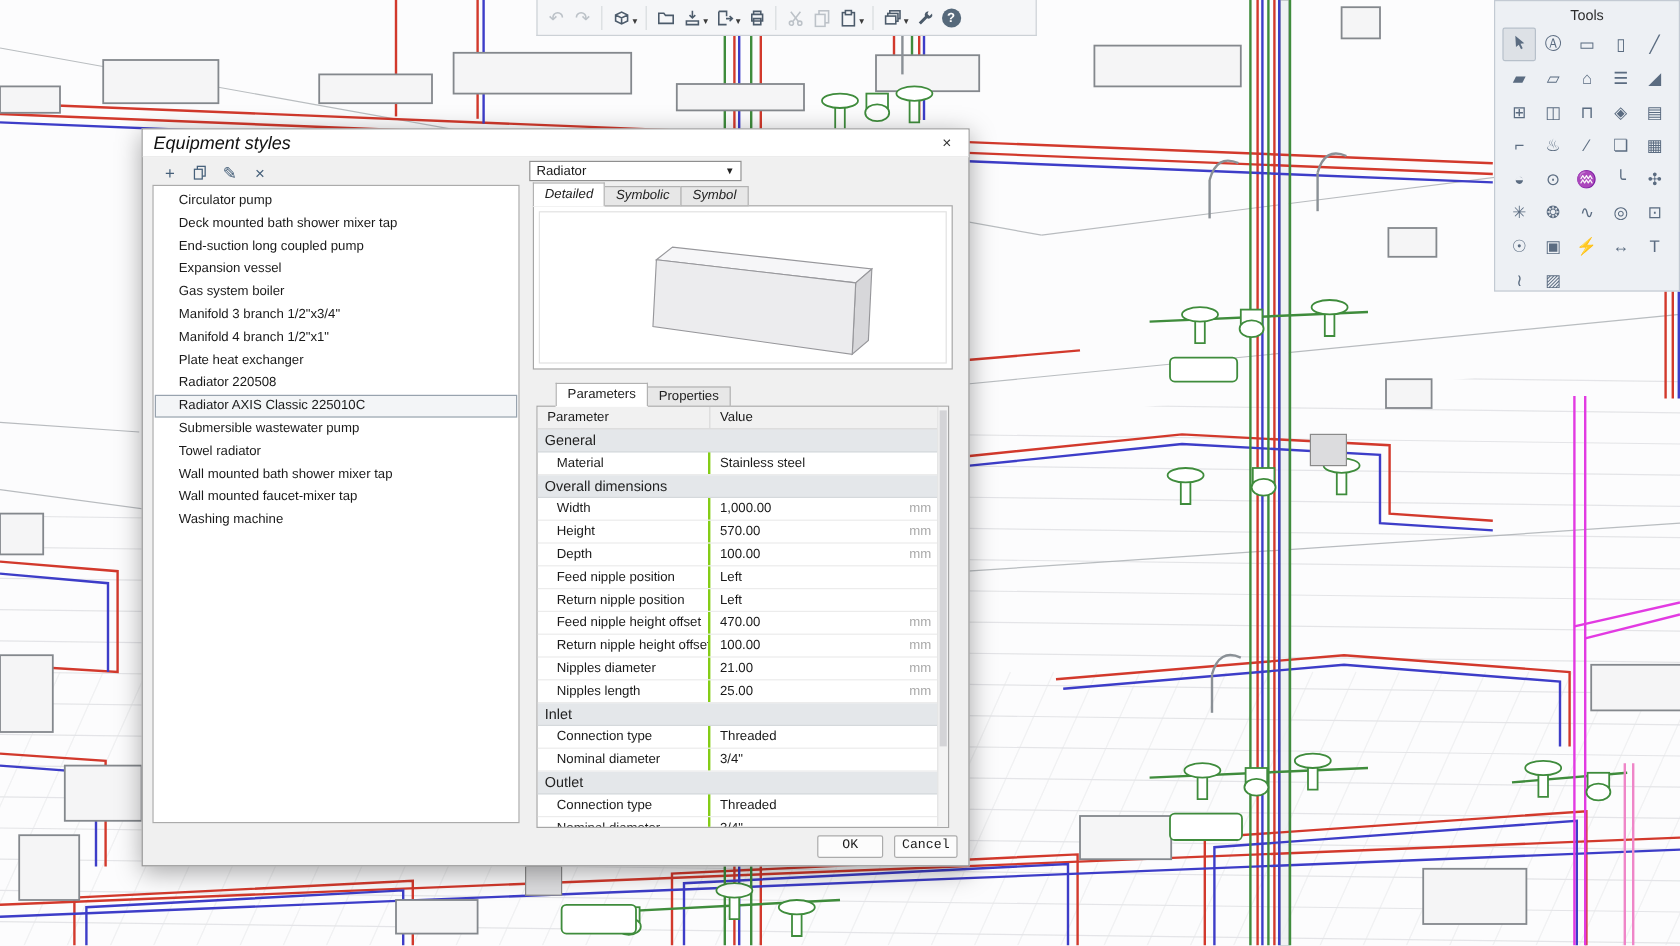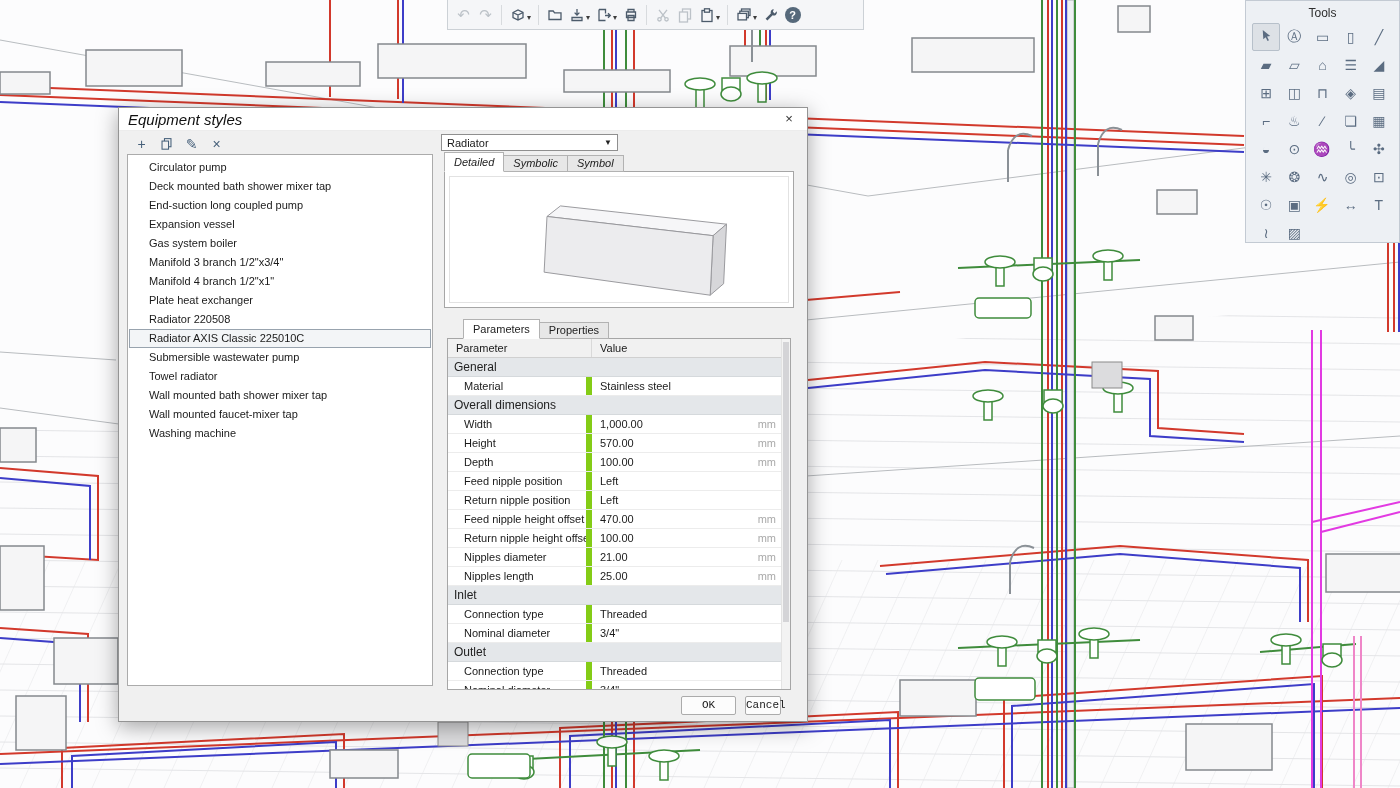--- a/index.html
+++ b/index.html
@@ -66,31 +66,31 @@
     display:flex;align-items:center;justify-content:center;}
 
   .param-panel{position:absolute;left:328px;top:230px;width:344px;height:352px;background:#fff;
     border:1px solid #a6a6a6;box-sizing:border-box;overflow:hidden;z-index:2;}
   .pt-header{display:flex;height:18px;background:#f1f1f1;border-bottom:1px solid #d0d0d0;}
   .pt-header .c1{width:144px;padding-left:8px;line-height:18px;border-right:1px solid #d9d9d9;box-sizing:border-box;}
   .pt-header .c2{flex:1;padding-left:8px;line-height:18px;}
   .pt-sect{height:18px;line-height:18px;background:#e4e7ea;border-bottom:1px solid #d5d9dc;
     padding-left:6px;font-size:12px;color:#222;}
   .pt-row{display:flex;height:18px;border-bottom:1px solid #ececec;position:relative;}
-  .pt-row .c1{width:144px;padding-left:16px;line-height:18px;border-right:6px solid #84cc16;
+  .pt-row .c1{width:144px;padding-left:16px;line-height:18px;border-right:2px solid #84cc16;
     box-sizing:border-box;white-space:nowrap;overflow:hidden;}
   .pt-row .c2{flex:1;padding-left:8px;line-height:18px;white-space:nowrap;}
   .pt-row .unit{position:absolute;right:14px;top:0;line-height:18px;color:#a9a9a9;}
   .pt-scroll{position:absolute;right:0;top:0;width:9px;height:100%;background:#f3f3f3;border-left:1px solid #e3e3e3;box-sizing:border-box;}
   .pt-thumb{position:absolute;left:1px;right:1px;top:3px;height:80%;background:#d4d4d7;}
 
   .btn{position:absolute;height:19px;background:#fcfcfc;border:1px solid #ababab;font-size:11px;
     text-align:center;line-height:17px;cursor:pointer;border-radius:2px;box-sizing:border-box;font-family:Liberation Mono, monospace;}
   #btn-ok{left:562px;top:588px;width:55px;}
-  #btn-cancel{left:626px;top:588px;width:36px;}
+  #btn-cancel{left:626px;top:588px;width:53px;}
 </style>
 </head>
 <body>
 
 <svg id="bg" viewBox="0 0 1400 788">
   <defs>
     <clipPath id="fc">
       <polygon points="0,408 460,470 460,788 0,788"></polygon>
       <polygon points="0,730 1400,640 1400,788 0,788"></polygon>
       <polygon points="806,352 1400,300 1400,788 806,788"></polygon>

